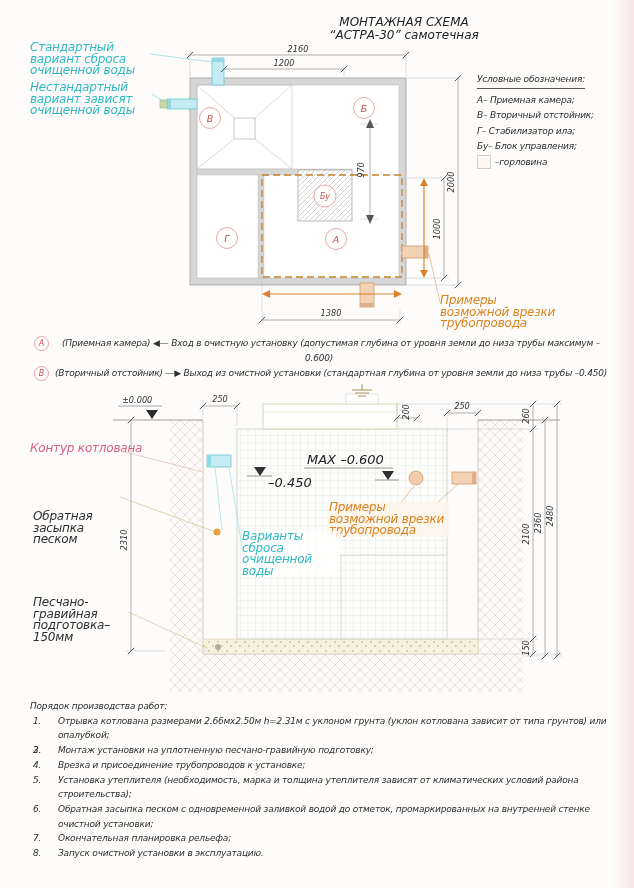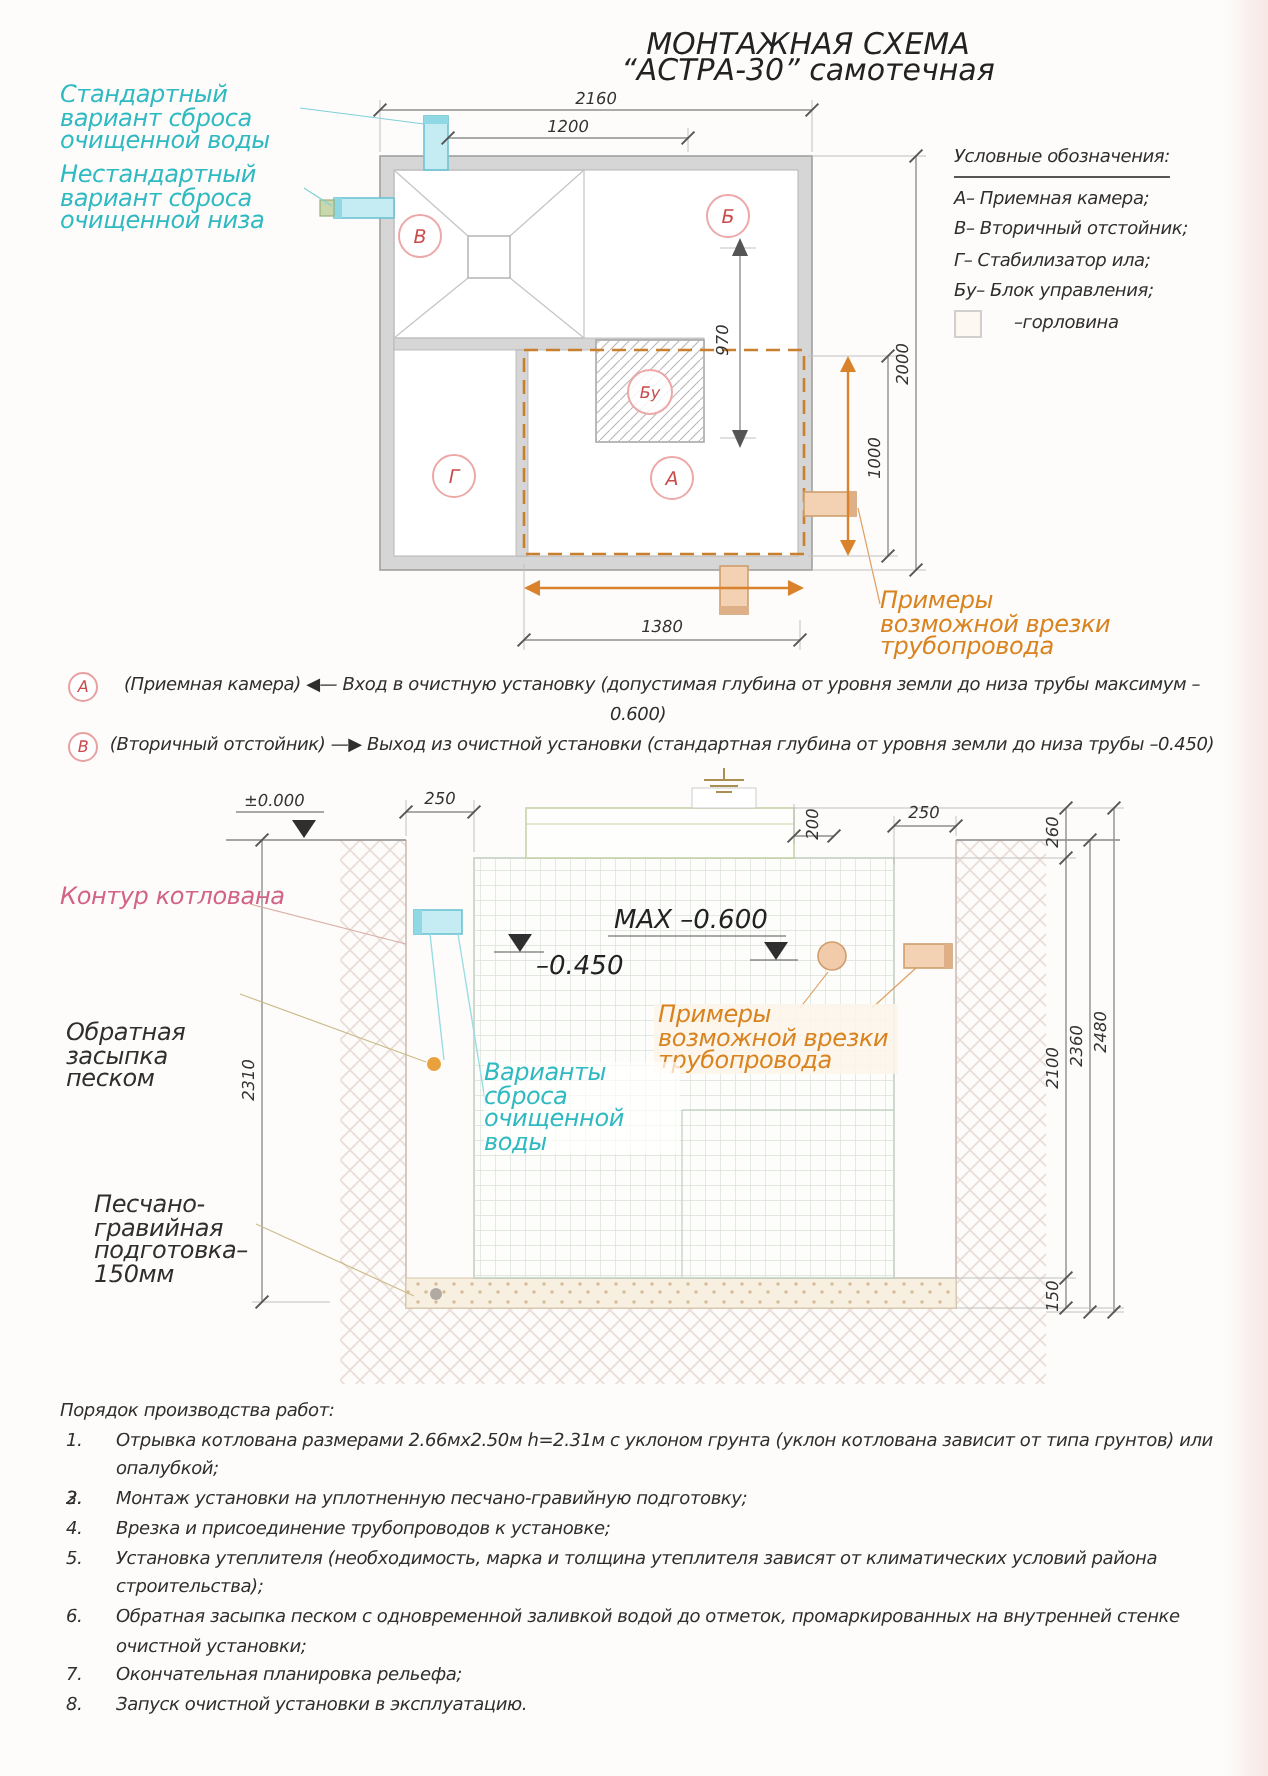--- a/index.html
+++ b/index.html
@@ -4,24 +4,24 @@
 <style>
   html,body{margin:0;padding:0;background:#ffffff;}
   #canvas{position:relative;width:634px;height:888px;background:#fdfcfb;overflow:hidden;
           font-family:"DejaVu Sans",sans-serif;font-style:italic;color:#2e2e2e;}
   #drawing{position:absolute;left:0;top:0;}
   .abs{position:absolute;}
   .teal{color:#2fb9c1;}
   .orange{color:#d9831f;font-style:italic;}
   .pink{color:#d26287;}
   .small{font-size:12px;line-height:11.5px;letter-spacing:-0.2px;}
-  .title{font-size:15px;line-height:13px;text-align:center;color:#222;}
+  .title{font-size:12px;line-height:13px;text-align:center;color:#222;}
   .legend{font-size:9px;line-height:15.5px;letter-spacing:-0.2px;}
   .legend .hd{border-bottom:0.8px solid #555;display:inline-block;margin-bottom:4px;}
-  .legend .gor{display:flex;align-items:center;gap:16px;}
+  .legend .gor{display:flex;align-items:center;gap:4px;}
   .legend .box{display:inline-block;width:12px;height:12px;border:0.8px solid #cfcfcf;background:#fdf9f2;}
   .note{font-size:9px;line-height:15px;letter-spacing:-0.2px;width:578px;}
   .note p{margin:0;text-indent:24px;text-align:center;}
   .badge{position:absolute;left:4px;top:0px;width:13px;height:13px;border:1px solid #e9a0a0;border-radius:50%;
          color:#c94b4b;font-size:8px;line-height:13px;text-align:center;font-style:italic;background:rgba(255,255,255,.85);}
   .notebg{background:rgba(253,244,234,.85);padding:0 2px;}
   .wl{font-size:9px;line-height:14.7px;letter-spacing:-0.2px;width:578px;}
   .wl .item{position:relative;padding-left:28px;}
   .wl .num{position:absolute;left:3px;}
   .edge{position:absolute;right:0;top:0;width:22px;height:888px;
@@ -286,21 +286,21 @@
     <line x1="128" y1="612" x2="207" y2="648" stroke="#cdbb8a" stroke-width="0.6"></line>
   </g>
 </svg>
 
 <div class="abs title" style="left:288px;top:16px;width:232px;">
   <div>МОНТАЖНАЯ СХЕМА</div>
   <div>“АСТРА-30” самотечная</div>
 </div>
 
 <div class="abs small teal" style="left:30px;top:42px;width:130px;">Стандартный вариант сброса очищенной воды</div>
-<div class="abs small teal" style="left:30px;top:82px;width:135px;">Нестандартный вариант сброса очищенной низа</div>
+<div class="abs small teal" style="left:30px;top:82px;width:135px;">Нестандартный вариант зависят очищенной воды</div>
 
 <div class="abs legend" style="left:477px;top:72px;width:152px;">
   <div><span class="hd">Условные обозначения:</span></div>
   <div>А– Приемная камера;</div>
   <div>В– Вторичный отстойник;</div>
   <div>Г– Стабилизатор ила;</div>
   <div>Бу– Блок управления;</div>
   <div class="gor">
         <span class="box"></span>
         <span>–горловина</span>
@@ -313,21 +313,21 @@
   <span class="badge">А</span>
   <p>(Приемная камера)  ◀—  Вход в очистную установку (допустимая глубина от уровня земли до низа трубы максимум –0.600)</p>
 </div>
 <div class="abs note" style="left:30px;top:366px;">
   <span class="badge">В</span>
   <p>(Вторичный отстойник)  —▶  Выход из очистной установки (стандартная глубина от уровня земли до низа трубы –0.450)</p>
 </div>
 
 <div class="abs small pink" style="left:30px;top:443px;width:122px;">Контур котлована</div>
 <div class="abs small" style="left:33px;top:479px;width:90px;margin-top:32px;">Обратная засыпка песком</div>
-<div class="abs small" style="left:47px;top:597px;width:115px;">Песчано-гравийная подготовка–150мм</div>
+<div class="abs small" style="left:33px;top:597px;width:115px;">Песчано-гравийная подготовка–150мм</div>
 
 <div class="abs small orange notebg" style="left:327px;top:502px;width:118px;">Примеры возможной врезки трубопровода</div>
 <div class="abs small teal" style="left:242px;top:531px;width:98px;background:rgba(255,255,255,.7);">Варианты сброса очищенной воды</div>
 
 <div class="abs wl" style="left:30px;top:699px;">
   <div>Порядок производства работ:</div>
   <div class="item"><span class="num">1.</span><span>Отрывка котлована размерами 2.66мх2.50м h=2.31м с уклоном грунта (уклон котлована зависит от типа грунтов) или опалубкой;</span></div>
   <div class="item"><span class="num">2.</span></div>
   <div class="item"><span class="num">3.</span><span>Монтаж установки на уплотненную песчано-гравийную подготовку;</span></div>
   <div class="item"><span class="num">4.</span><span>Врезка и присоединение трубопроводов к установке;</span></div>

